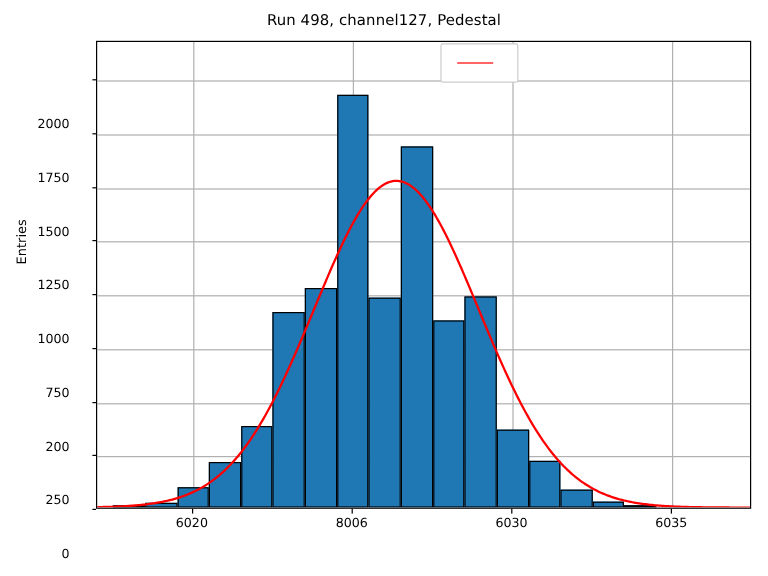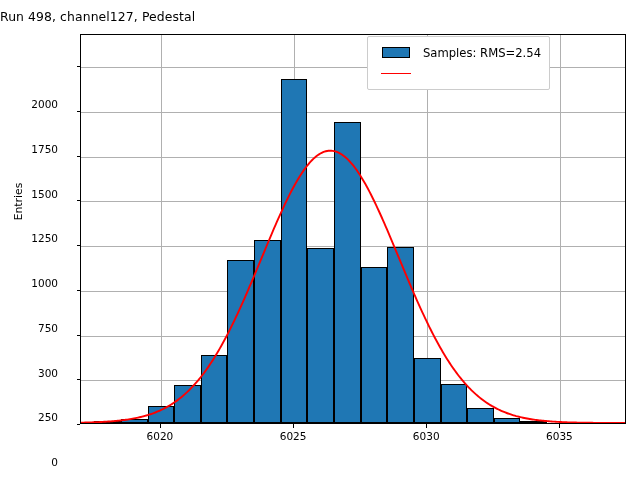--- a/index.html
+++ b/index.html
@@ -18,21 +18,21 @@
     width: 640px;
     height: 480px;
     background: #ffffff;
   }
   
   #chart-title {
     position: absolute;
     left: 0;
     top: 9px;
     width: 640px;
-    text-align: left;
+    text-align: center;
     font-size: 12.4px;
     color: #000000;
     letter-spacing: 0.1px;
   }
   
   #plot-area {
     position: absolute;
     left: 80px;
     top: 34px;
     width: 546px;
@@ -217,54 +217,48 @@
       <path id="fit-path" fill="none" stroke="#ff0000" stroke-width="1.9" stroke-linejoin="round" stroke-linecap="round" d="M0.00 389.63 L1.37 389.60 L2.73 389.57 L4.10 389.54 L5.46 389.50 L6.83 389.47 L8.19 389.43 L9.56 389.39 L10.92 389.34 L12.29 389.30 L13.65 389.25 L15.02 389.20 L16.38 389.14 L17.75 389.08 L19.11 389.02 L20.48 388.95 L21.84 388.88 L23.21 388.80 L24.57 388.72 L25.94 388.64 L27.30 388.54 L28.67 388.45 L30.03 388.35 L31.40 388.24 L32.76 388.12 L34.13 388.00 L35.49 387.88 L36.85 387.74 L38.22 387.60 L39.58 387.45 L40.95 387.29 L42.31 387.12 L43.68 386.95 L45.04 386.76 L46.41 386.56 L47.77 386.36 L49.14 386.14 L50.50 385.91 L51.87 385.67 L53.23 385.41 L54.60 385.15 L55.96 384.87 L57.33 384.57 L58.69 384.26 L60.06 383.94 L61.42 383.60 L62.79 383.25 L64.15 382.87 L65.52 382.48 L66.88 382.07 L68.25 381.65 L69.62 381.20 L70.98 380.73 L72.35 380.24 L73.71 379.73 L75.08 379.20 L76.44 378.64 L77.81 378.06 L79.17 377.46 L80.54 376.83 L81.90 376.17 L83.27 375.49 L84.63 374.78 L86.00 374.04 L87.36 373.27 L88.73 372.47 L90.09 371.64 L91.46 370.78 L92.82 369.88 L94.19 368.96 L95.55 368.00 L96.92 367.00 L98.28 365.97 L99.65 364.90 L101.01 363.79 L102.38 362.65 L103.74 361.46 L105.10 360.24 L106.47 358.98 L107.83 357.67 L109.20 356.33 L110.56 354.94 L111.93 353.51 L113.29 352.04 L114.66 350.52 L116.02 348.96 L117.39 347.35 L118.75 345.70 L120.12 344.00 L121.48 342.26 L122.85 340.46 L124.21 338.63 L125.58 336.74 L126.94 334.81 L128.31 332.82 L129.67 330.79 L131.04 328.72 L132.40 326.59 L133.77 324.42 L135.13 322.20 L136.50 319.93 L137.87 317.61 L139.23 315.25 L140.60 312.84 L141.96 310.38 L143.33 307.88 L144.69 305.33 L146.06 302.74 L147.42 300.10 L148.79 297.42 L150.15 294.70 L151.52 291.94 L152.88 289.13 L154.25 286.29 L155.61 283.41 L156.98 280.49 L158.34 277.53 L159.71 274.54 L161.07 271.52 L162.44 268.46 L163.80 265.38 L165.17 262.27 L166.53 259.13 L167.90 255.97 L169.26 252.78 L170.63 249.58 L171.99 246.35 L173.35 243.11 L174.72 239.86 L176.08 236.59 L177.45 233.31 L178.81 230.03 L180.18 226.74 L181.54 223.45 L182.91 220.16 L184.27 216.88 L185.64 213.60 L187.00 210.32 L188.37 207.06 L189.73 203.82 L191.10 200.59 L192.46 197.37 L193.83 194.19 L195.19 191.02 L196.56 187.89 L197.92 184.79 L199.29 181.72 L200.65 178.68 L202.02 175.69 L203.38 172.74 L204.75 169.84 L206.12 166.99 L207.48 164.18 L208.85 161.43 L210.21 158.74 L211.58 156.11 L212.94 153.55 L214.31 151.04 L215.67 148.61 L217.04 146.25 L218.40 143.96 L219.77 141.75 L221.13 139.61 L222.50 137.56 L223.86 135.59 L225.23 133.70 L226.59 131.90 L227.96 130.20 L229.32 128.58 L230.69 127.05 L232.05 125.63 L233.42 124.29 L234.78 123.06 L236.15 121.93 L237.51 120.89 L238.88 119.96 L240.24 119.13 L241.60 118.41 L242.97 117.79 L244.33 117.28 L245.70 116.87 L247.06 116.57 L248.43 116.37 L249.79 116.29 L251.16 116.31 L252.52 116.44 L253.89 116.68 L255.25 117.02 L256.62 117.47 L257.98 118.03 L259.35 118.69 L260.71 119.45 L262.08 120.33 L263.44 121.30 L264.81 122.37 L266.17 123.55 L267.54 124.82 L268.90 126.19 L270.27 127.66 L271.63 129.22 L273.00 130.88 L274.37 132.62 L275.73 134.45 L277.10 136.37 L278.46 138.38 L279.83 140.47 L281.19 142.63 L282.56 144.88 L283.92 147.20 L285.29 149.59 L286.65 152.05 L288.02 154.58 L289.38 157.17 L290.75 159.83 L292.11 162.54 L293.48 165.31 L294.84 168.13 L296.21 171.01 L297.57 173.93 L298.94 176.90 L300.30 179.91 L301.67 182.95 L303.03 186.04 L304.40 189.15 L305.76 192.30 L307.13 195.47 L308.49 198.67 L309.85 201.89 L311.22 205.13 L312.58 208.38 L313.95 211.65 L315.31 214.92 L316.68 218.21 L318.04 221.50 L319.41 224.79 L320.77 228.07 L322.14 231.36 L323.50 234.64 L324.87 237.91 L326.23 241.18 L327.60 244.43 L328.96 247.66 L330.33 250.88 L331.69 254.07 L333.06 257.25 L334.42 260.40 L335.79 263.53 L337.15 266.63 L338.52 269.70 L339.88 272.75 L341.25 275.75 L342.62 278.73 L343.98 281.67 L345.35 284.58 L346.71 287.44 L348.08 290.27 L349.44 293.06 L350.81 295.81 L352.17 298.51 L353.54 301.18 L354.90 303.80 L356.27 306.37 L357.63 308.90 L359.00 311.38 L360.36 313.82 L361.73 316.21 L363.09 318.56 L364.46 320.85 L365.82 323.10 L367.19 325.30 L368.55 327.46 L369.92 329.56 L371.28 331.62 L372.65 333.63 L374.01 335.59 L375.38 337.51 L376.74 339.38 L378.10 341.20 L379.47 342.97 L380.83 344.69 L382.20 346.37 L383.56 348.01 L384.93 349.60 L386.29 351.14 L387.66 352.64 L389.02 354.10 L390.39 355.51 L391.75 356.88 L393.12 358.21 L394.48 359.49 L395.85 360.74 L397.21 361.95 L398.58 363.11 L399.94 364.24 L401.31 365.33 L402.67 366.39 L404.04 367.41 L405.40 368.39 L406.77 369.34 L408.13 370.25 L409.50 371.13 L410.87 371.98 L412.23 372.80 L413.60 373.58 L414.96 374.34 L416.33 375.07 L417.69 375.77 L419.06 376.44 L420.42 377.09 L421.79 377.71 L423.15 378.30 L424.52 378.87 L425.88 379.42 L427.25 379.94 L428.61 380.44 L429.98 380.92 L431.34 381.38 L432.71 381.82 L434.07 382.24 L435.44 382.64 L436.80 383.03 L438.17 383.39 L439.53 383.74 L440.90 384.07 L442.26 384.39 L443.63 384.69 L444.99 384.98 L446.35 385.26 L447.72 385.52 L449.08 385.77 L450.45 386.00 L451.81 386.23 L453.18 386.44 L454.54 386.64 L455.91 386.84 L457.27 387.02 L458.64 387.19 L460.00 387.35 L461.37 387.51 L462.73 387.66 L464.10 387.80 L465.46 387.93 L466.83 388.05 L468.19 388.17 L469.56 388.28 L470.92 388.39 L472.29 388.49 L473.65 388.58 L475.02 388.67 L476.38 388.75 L477.75 388.83 L479.12 388.91 L480.48 388.98 L481.85 389.04 L483.21 389.10 L484.58 389.16 L485.94 389.22 L487.31 389.27 L488.67 389.32 L490.04 389.36 L491.40 389.41 L492.77 389.45 L494.13 389.48 L495.50 389.52 L496.86 389.55 L498.23 389.58 L499.59 389.61 L500.96 389.64 L502.32 389.66 L503.69 389.69 L505.05 389.71 L506.42 389.73 L507.78 389.75 L509.15 389.77 L510.51 389.78 L511.88 389.80 L513.24 389.81 L514.60 389.83 L515.97 389.84 L517.33 389.85 L518.70 389.86 L520.06 389.87 L521.43 389.88 L522.79 389.89 L524.16 389.90 L525.52 389.91 L526.89 389.91 L528.25 389.92 L529.62 389.93 L530.98 389.93 L532.35 389.94 L533.71 389.94 L535.08 389.95 L536.44 389.95 L537.81 389.96 L539.17 389.96 L540.54 389.96 L541.90 389.97 L543.27 389.97 L544.63 389.97 L546.00 389.97"></path>
     </svg>
   </div>
 
   <div id="yticks">
       <div class="ytick-mark" style="top: 424px;"></div>
       <div class="ytick-label" style="top: 417px;">0</div>
       <div class="ytick-mark" style="top: 379.275px;"></div>
       <div class="ytick-label" style="top: 372.275px;">250</div>
       <div class="ytick-mark" style="top: 334.55px;"></div>
-      <div class="ytick-label" style="top: 327.55px;">300</div>
+      <div class="ytick-label" style="top: 327.55px;">200</div>
       <div class="ytick-mark" style="top: 289.826px;"></div>
       <div class="ytick-label" style="top: 282.826px;">750</div>
       <div class="ytick-mark" style="top: 245.101px;"></div>
       <div class="ytick-label" style="top: 238.101px;">1000</div>
       <div class="ytick-mark" style="top: 200.376px;"></div>
       <div class="ytick-label" style="top: 193.376px;">1250</div>
       <div class="ytick-mark" style="top: 155.651px;"></div>
       <div class="ytick-label" style="top: 148.651px;">1500</div>
       <div class="ytick-mark" style="top: 110.927px;"></div>
       <div class="ytick-label" style="top: 103.927px;">1750</div>
       <div class="ytick-mark" style="top: 66.2018px;"></div>
       <div class="ytick-label" style="top: 59.2018px;">2000</div>
     </div>
   <div id="xticks">
       <div class="xtick-mark" style="left: 159.902px;"></div>
       <div class="xtick-label" style="left: 159.902px;">6020</div>
       <div class="xtick-mark" style="left: 293.073px;"></div>
-      <div class="xtick-label" style="left: 293.073px;">6025</div>
+      <div class="xtick-label" style="left: 293.073px;">8006</div>
       <div class="xtick-mark" style="left: 426.244px;"></div>
       <div class="xtick-label" style="left: 426.244px;">6030</div>
       <div class="xtick-mark" style="left: 559.415px;"></div>
       <div class="xtick-label" style="left: 559.415px;">6035</div>
     </div>
 
   <div id="ylabel">Entries</div>
 
   <div id="legend">
-    <div class="legend-row">
-      <span class="legend-swatch-wrap">
-        <span class="legend-patch"></span>
-      </span>
-      <span class="legend-text">Samples: RMS=2.54</span>
-    </div>
     <div class="legend-row">
       <span class="legend-swatch-wrap">
         <span class="legend-line"></span>
       </span>
     </div>
   </div>
 
 </div>
 
 </body></html>

